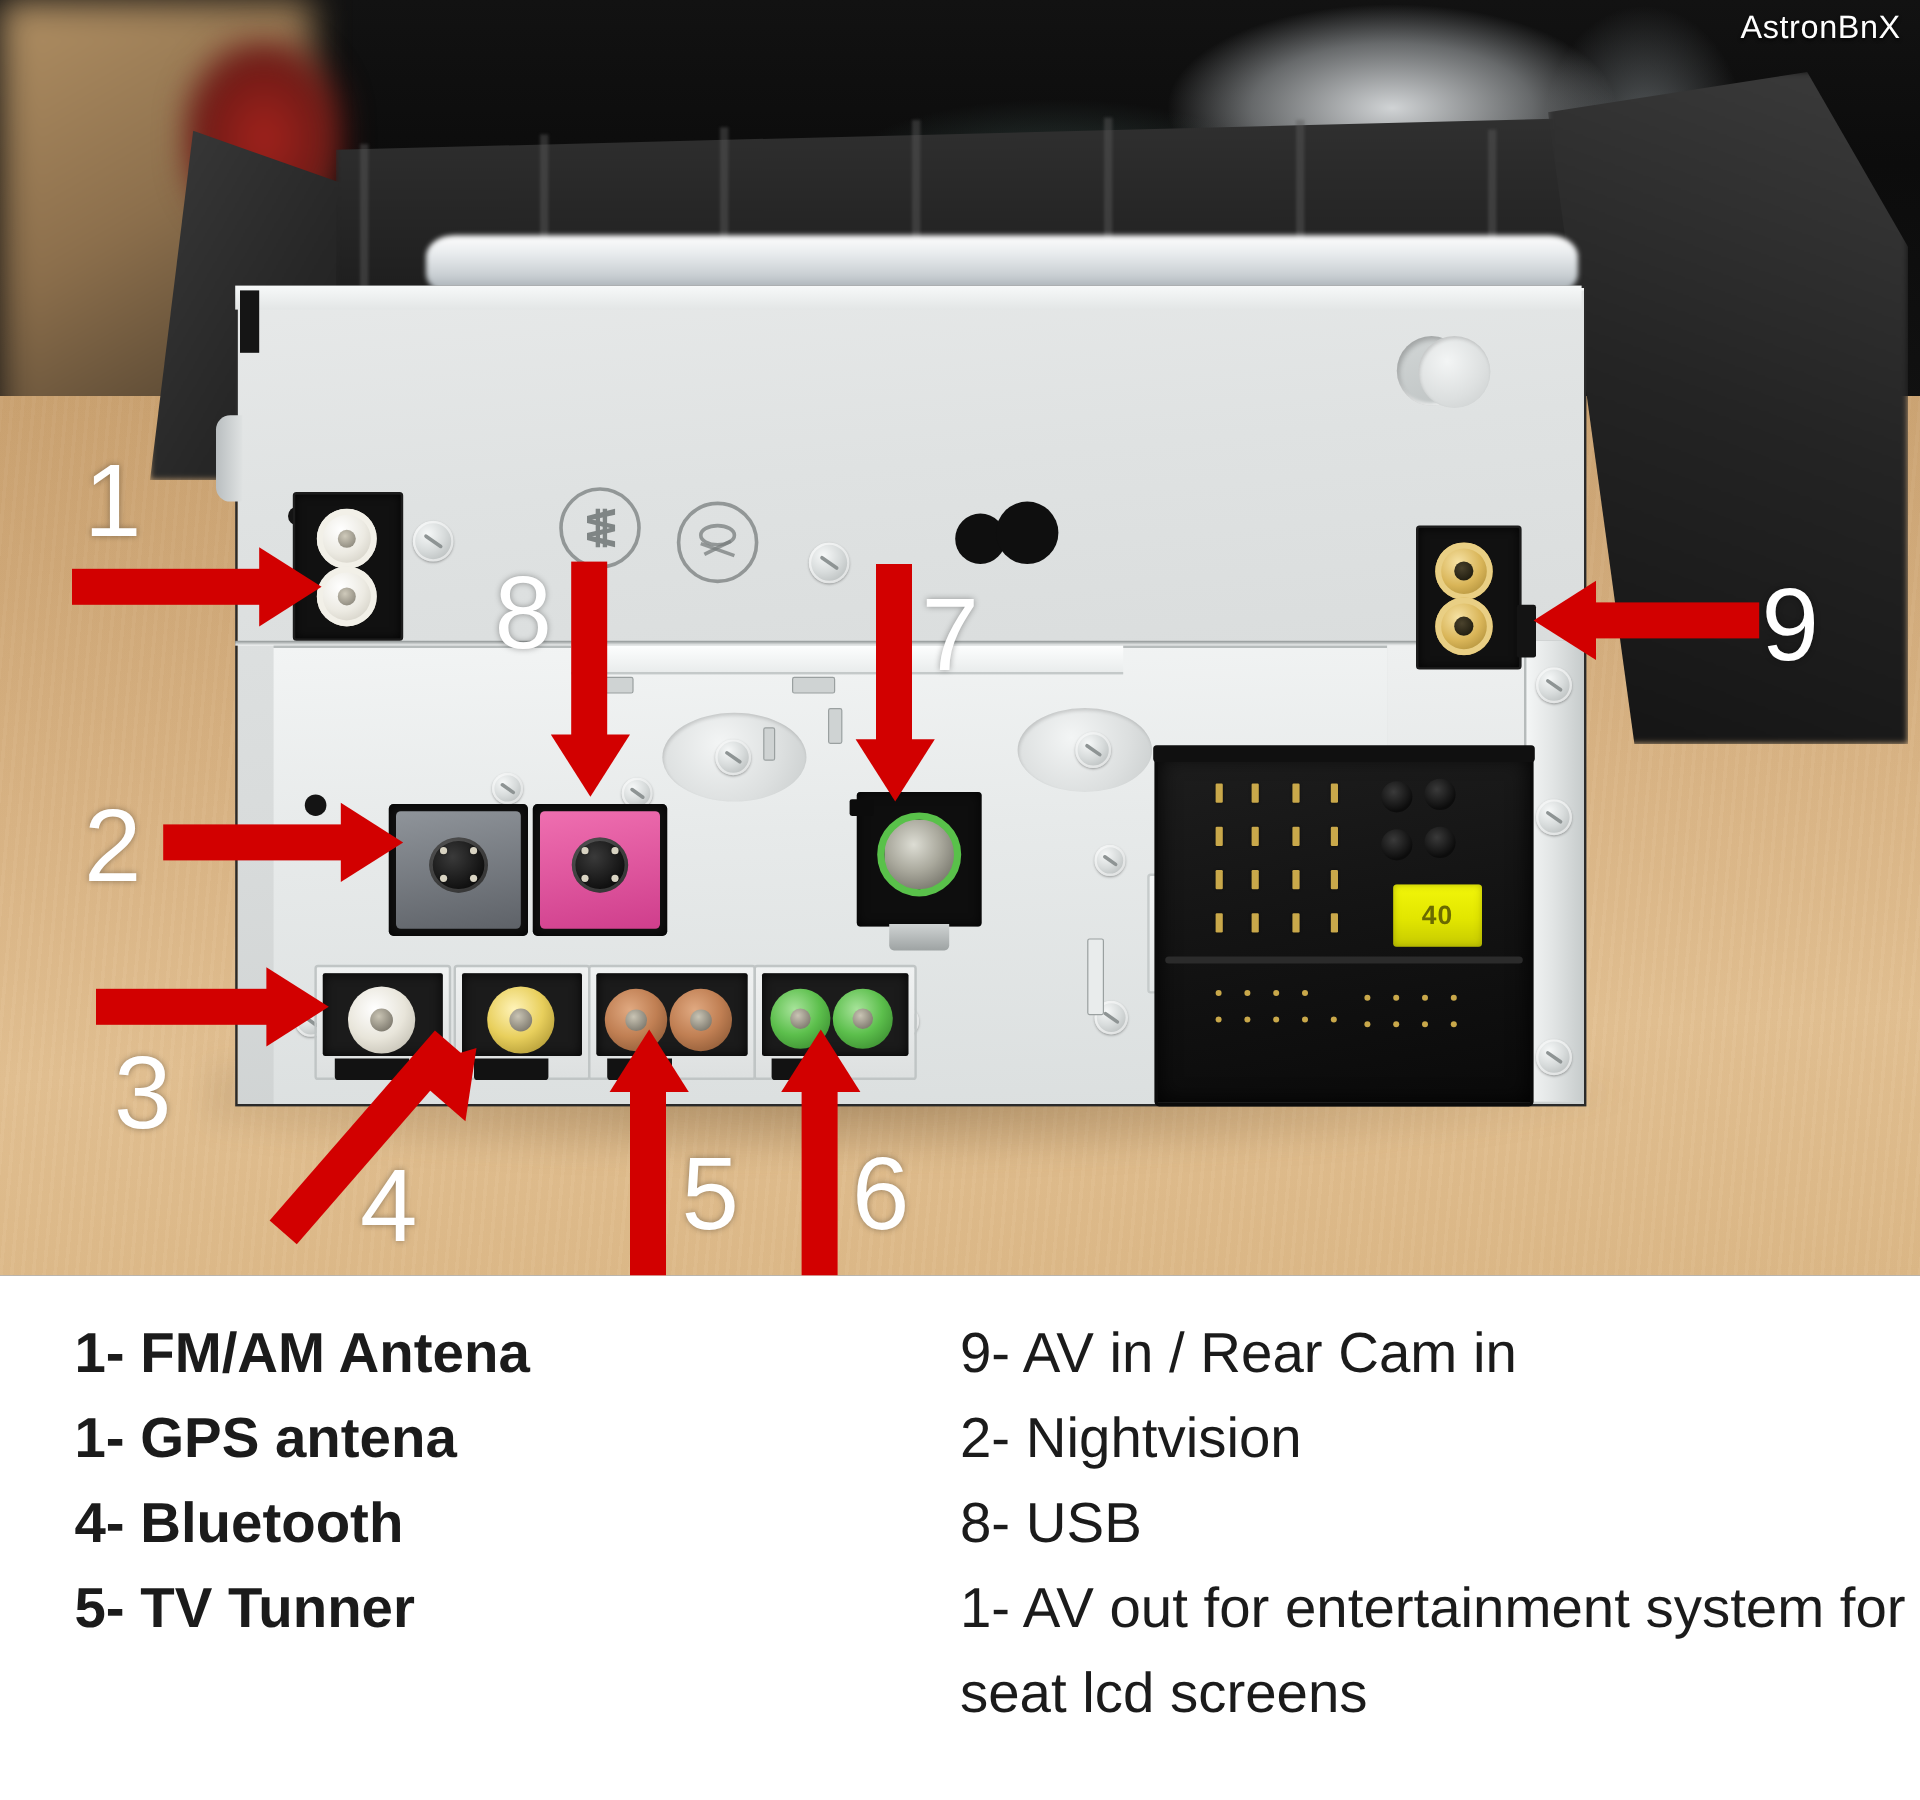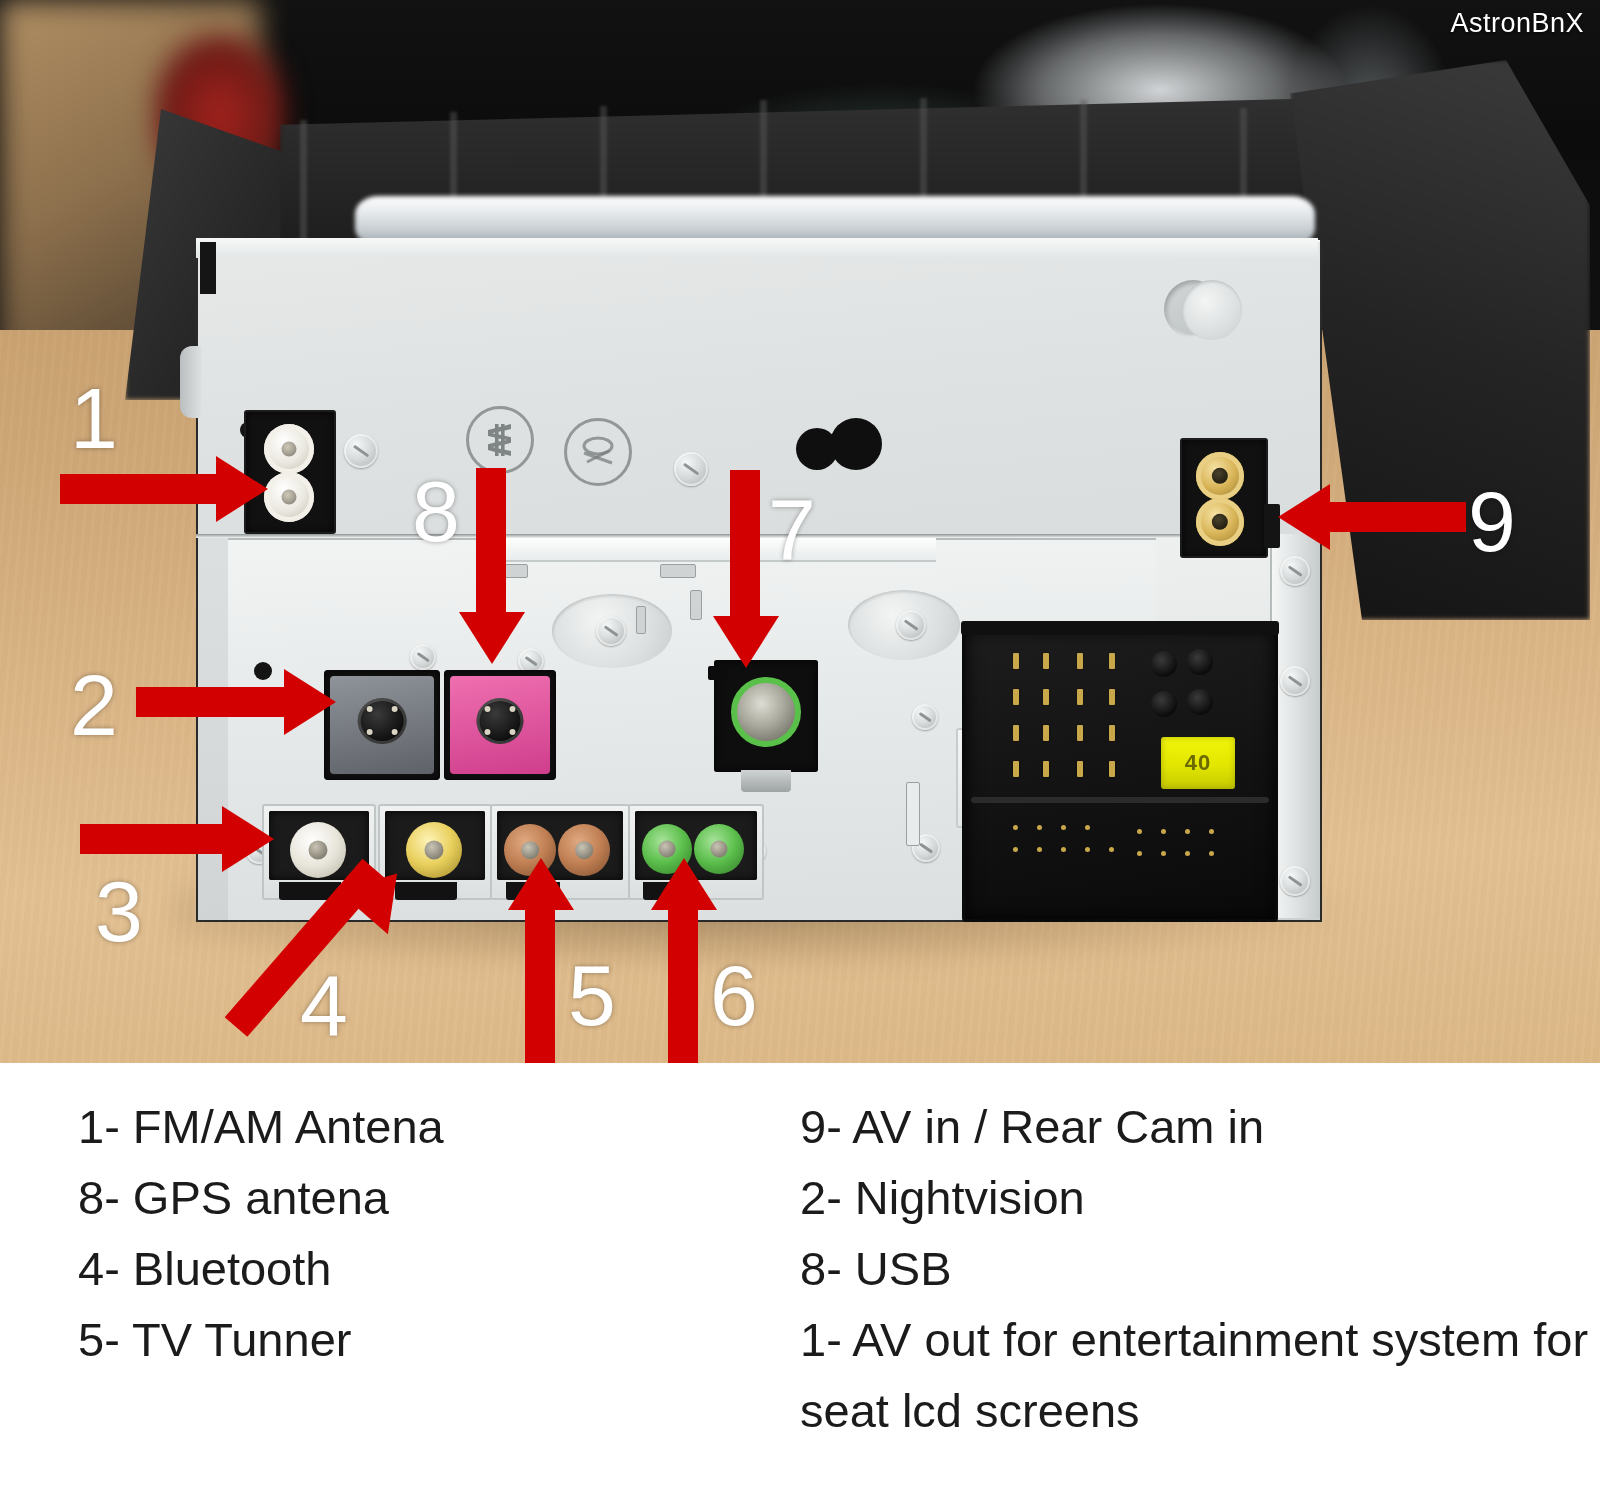--- a/index.html
+++ b/index.html
@@ -312,21 +312,21 @@
     position:absolute;right:16px;top:8px;color:#ffffff;font-size:27px;
     letter-spacing:.5px;font-family:"Liberation Sans","DejaVu Sans",sans-serif;
     text-shadow:0 1px 3px rgba(0,0,0,.8);
   }
 
   
   .caption{
     position:absolute;left:0;top:1063px;width:1600px;height:437px;background:#fff;
   }
   .cap-col{position:absolute;top:28px;}
-  .cap-left{left:78px;width:760px;}
+  .cap-left{left:62px;width:760px;font-weight:bold;}
   .cap-right{left:800px;width:790px;}
   .cap-line{
     color:#1b1b1b;font-size:47px;line-height:71px;white-space:nowrap;
     font-family:"Liberation Sans","DejaVu Sans",sans-serif;
   }
   .cap-line.wrap{white-space:normal;}
 </style>
 </head>
 <body>
 
@@ -579,21 +579,21 @@
     <div class="num" style="left:768px;top:486px;">7</div>
     <div class="num" style="left:412px;top:468px;">8</div>
     <div class="num" style="left:1468px;top:478px;">9</div>
 
     <div class="watermark">AstronBnX</div>
   </div>
 
   <div class="caption">
     <div class="cap-col cap-left">
       <div class="cap-line">1- FM/AM Antena</div>
-      <div class="cap-line">8- GPS antena</div>
+      <div class="cap-line">1- GPS antena</div>
       <div class="cap-line">4- Bluetooth</div>
       <div class="cap-line">5- TV Tunner</div>
     </div>
     <div class="cap-col cap-right">
       <div class="cap-line">9- AV in / Rear Cam in</div>
       <div class="cap-line">2- Nightvision</div>
       <div class="cap-line">8- USB</div>
       <div class="cap-line wrap">1- AV out for entertainment system for seat lcd screens</div>
     </div>
   </div>

